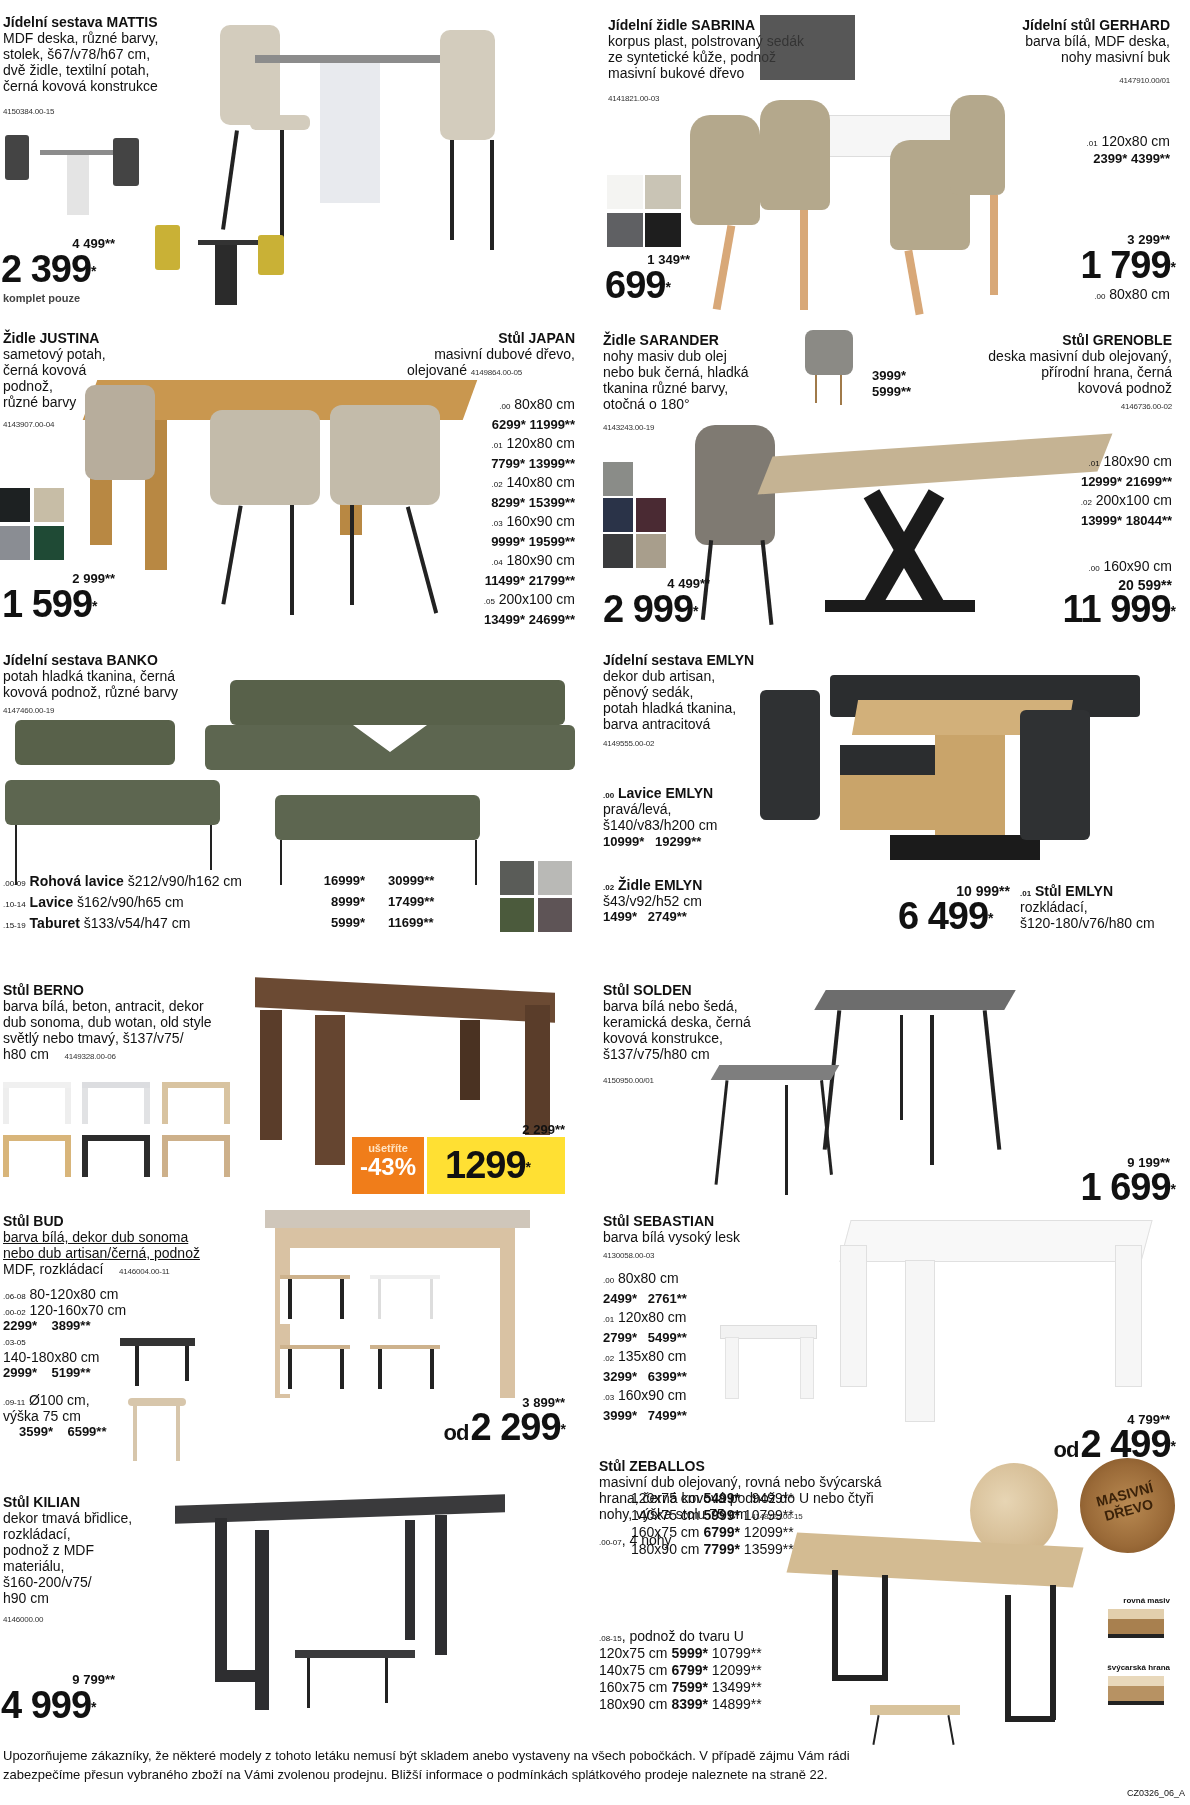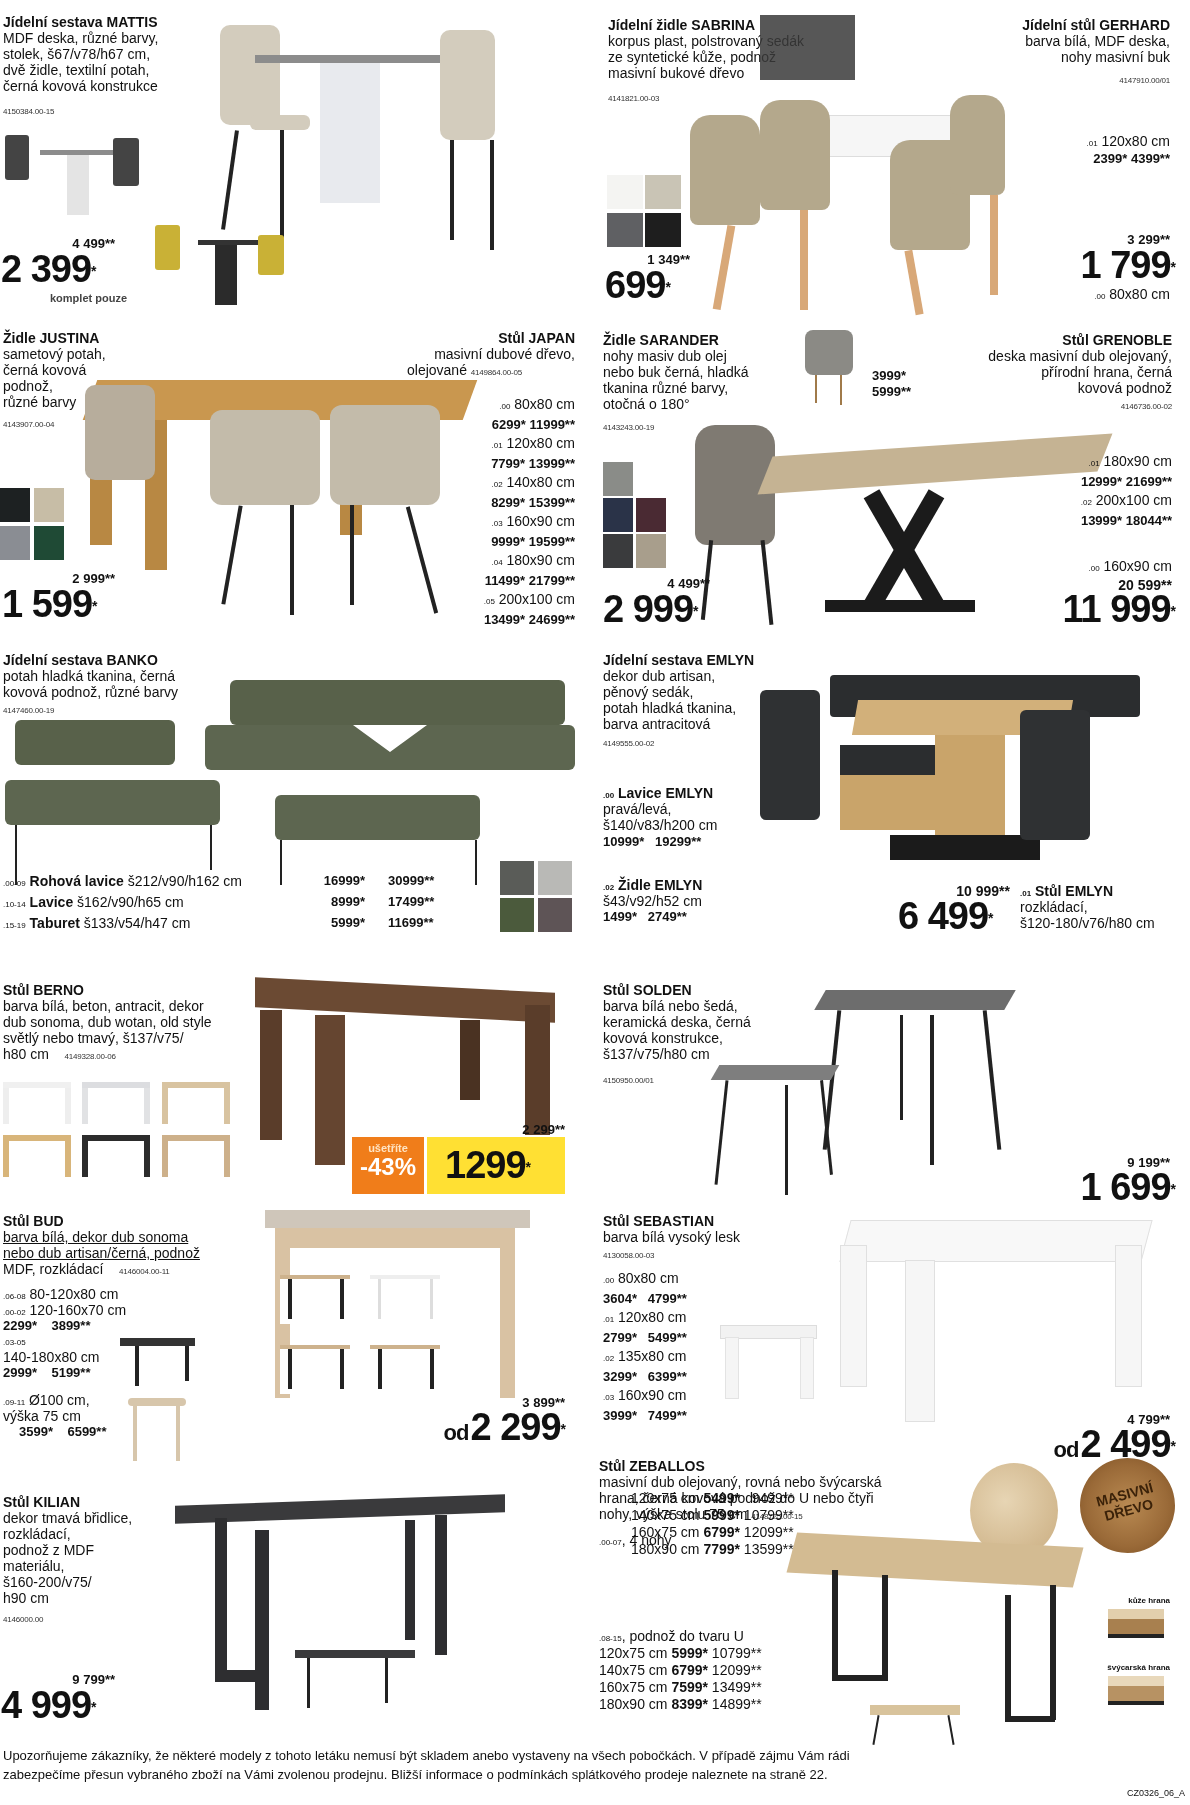--- a/index.html
+++ b/index.html
@@ -51,21 +51,21 @@
   <div class="leg" style="left:280px;top:120px;height:110px;"></div>
 </div>
 <div class="img" style="left:150px;top:220px;width:160px;height:95px;">
   <div class="abs" style="left:5px;top:5px;width:25px;height:45px;background:#c9b136;border-radius:3px;"></div>
   <div class="abs" style="left:48px;top:20px;width:60px;height:5px;background:#333;"></div>
   <div class="abs" style="left:65px;top:25px;width:22px;height:60px;background:#2b2b2b;"></div>
   <div class="abs" style="left:108px;top:15px;width:26px;height:40px;background:#c9b136;border-radius:3px;"></div>
 </div>
 <div class="abs old" style="left:60px;top:236px;width:55px;">4 499**</div>
 <div class="abs price" style="left:1px;top:250px;"><span>2 399</span><sup>*</sup></div>
-<div class="abs" style="left:3px;top:292px;font-size:11px;font-weight:bold;color:#444;margin-left:47px;">komplet pouze</div>
+<div class="abs" style="left:3px;top:292px;font-size:11px;font-weight:bold;color:#444;">komplet pouze</div>
 
 <div class="abs title" style="left:608px;top:17px;">Jídelní židle SABRINA</div>
 <div class="abs desc" style="left:608px;top:33px;">korpus plast, polstrovaný sedák
 ze syntetické kůže, podnož
 masivní bukové dřevo</div>
 <div class="abs code" style="left:608px;top:94px;">4141821.00-03</div>
 <div class="sw" style="left:607px;top:175px;background:#f4f4f2;"></div>
 <div class="sw" style="left:645px;top:175px;background:#c9c4b5;"></div>
 <div class="sw" style="left:607px;top:213px;background:#5f6063;"></div>
 <div class="sw" style="left:645px;top:213px;background:#1e1e1e;"></div>
@@ -360,21 +360,21 @@
     </div>
 </div>
 <div class="abs old" style="left:480px;top:1395px;width:85px;">3 899**</div>
 <div class="abs price right" style="left:400px;top:1408px;width:165px;"><span class="od">od</span><span>2 299</span><sup>*</sup></div>
 
 <div class="abs title" style="left:603px;top:1213px;">Stůl SEBASTIAN</div>
 <div class="abs desc" style="left:603px;top:1229px;">barva bílá vysoký lesk</div>
 <div class="abs code" style="left:603px;top:1251px;">4130058.00-03</div>
 <div class="abs" style="left:603px;top:1269px;">
   <div class="var"><span class="sfx">.00</span> <span>80x80 cm</span></div>
-  <div class="var" style="font-weight:bold;font-size:13px;white-space:pre;">3604*   4799**</div>
+  <div class="var" style="font-weight:bold;font-size:13px;white-space:pre;">2499*   2761**</div>
   <div class="var"><span class="sfx">.01</span> <span>120x80 cm</span></div>
   <div class="var" style="font-weight:bold;font-size:13px;white-space:pre;">2799*   5499**</div>
   <div class="var"><span class="sfx">.02</span> <span>135x80 cm</span></div>
   <div class="var" style="font-weight:bold;font-size:13px;white-space:pre;">3299*   6399**</div>
   <div class="var"><span class="sfx">.03</span> <span>160x90 cm</span></div>
   <div class="var" style="font-weight:bold;font-size:13px;white-space:pre;">3999*   7499**</div>
 </div>
 <div class="img" style="left:720px;top:1205px;width:455px;height:180px;">
   <div class="abs" style="left:0;top:120px;width:95px;height:12px;background:#f2f2f2;border:1px solid #ddd;"></div>
   <div class="abs" style="left:5px;top:132px;width:12px;height:60px;background:#f5f5f5;border:1px solid #e3e3e3;"></div>
@@ -437,21 +437,21 @@
   <div class="abs" style="left:42px;top:30px;width:6px;height:110px;background:#222;"></div>
   <div class="abs" style="left:42px;top:135px;width:55px;height:6px;background:#222;"></div>
   <div class="abs" style="left:92px;top:35px;width:6px;height:106px;background:#222;"></div>
   <div class="abs" style="left:215px;top:55px;width:6px;height:125px;background:#222;"></div>
   <div class="abs" style="left:215px;top:176px;width:50px;height:6px;background:#222;"></div>
   <div class="abs" style="left:260px;top:45px;width:6px;height:135px;background:#222;"></div>
   <div class="abs" style="left:80px;top:165px;width:90px;height:10px;background:#d8c39c;"></div>
   <div class="leg" style="left:85px;top:175px;height:30px;width:2px;transform:rotate(10deg);"></div>
   <div class="leg" style="left:160px;top:175px;height:30px;width:2px;transform:rotate(-10deg);"></div>
 </div>
-<div class="abs" style="left:1090px;top:1596px;font-size:8px;font-weight:bold;width:80px;text-align:right;">kůže hrana</div>
+<div class="abs" style="left:1090px;top:1596px;font-size:8px;font-weight:bold;width:80px;text-align:right;">rovná masiv</div>
 <div class="abs" style="left:1108px;top:1609px;width:56px;height:25px;background:linear-gradient(#e2cfad 40%,#a8804f 40%);border-bottom:4px solid #222;"></div>
 <div class="abs" style="left:1080px;top:1663px;font-size:8px;font-weight:bold;width:90px;text-align:right;">švýcarská hrana</div>
 <div class="abs" style="left:1108px;top:1676px;width:56px;height:25px;background:linear-gradient(#e8d8bb 40%,#b79263 40%);border-bottom:4px solid #222;"></div>
 
 <div class="abs note" style="left:3px;top:1746px;width:1180px;">
   <div>Upozorňujeme zákazníky, že některé modely z tohoto letáku nemusí být skladem anebo vystaveny na všech pobočkách. V případě zájmu Vám rádi</div>
   <div>zabezpečíme přesun vybraného zboží na Vámi zvolenou prodejnu. Bližší informace o podmínkách splátkového prodeje naleznete na straně 22.</div>
 </div>
 <div class="abs" style="left:1100px;top:1788px;font-size:9px;width:85px;text-align:right;">CZ0326_06_A</div>
 

